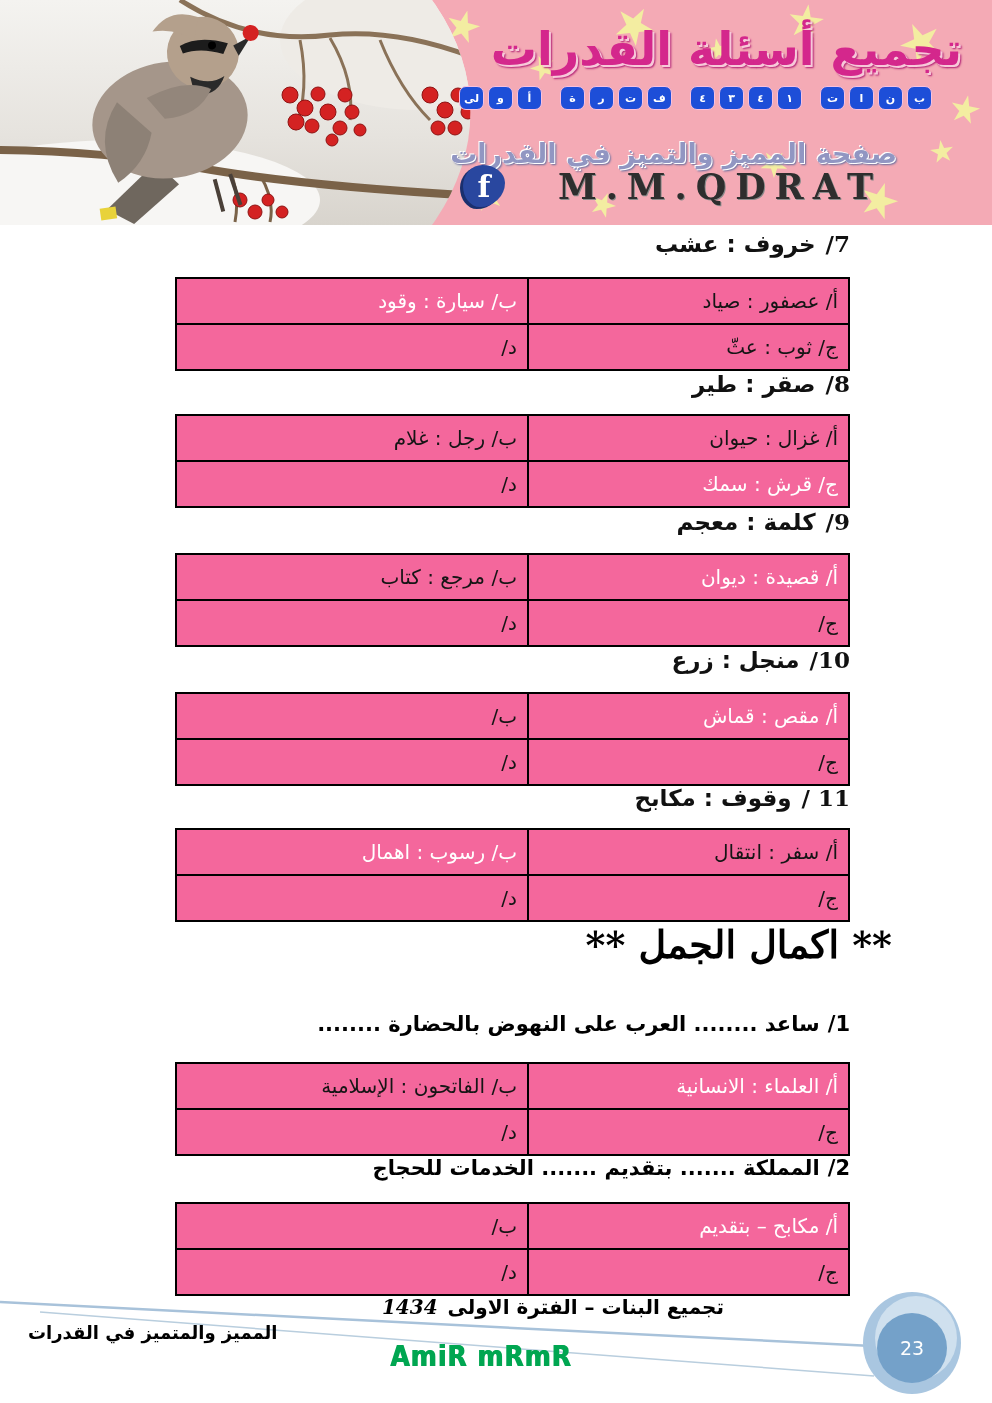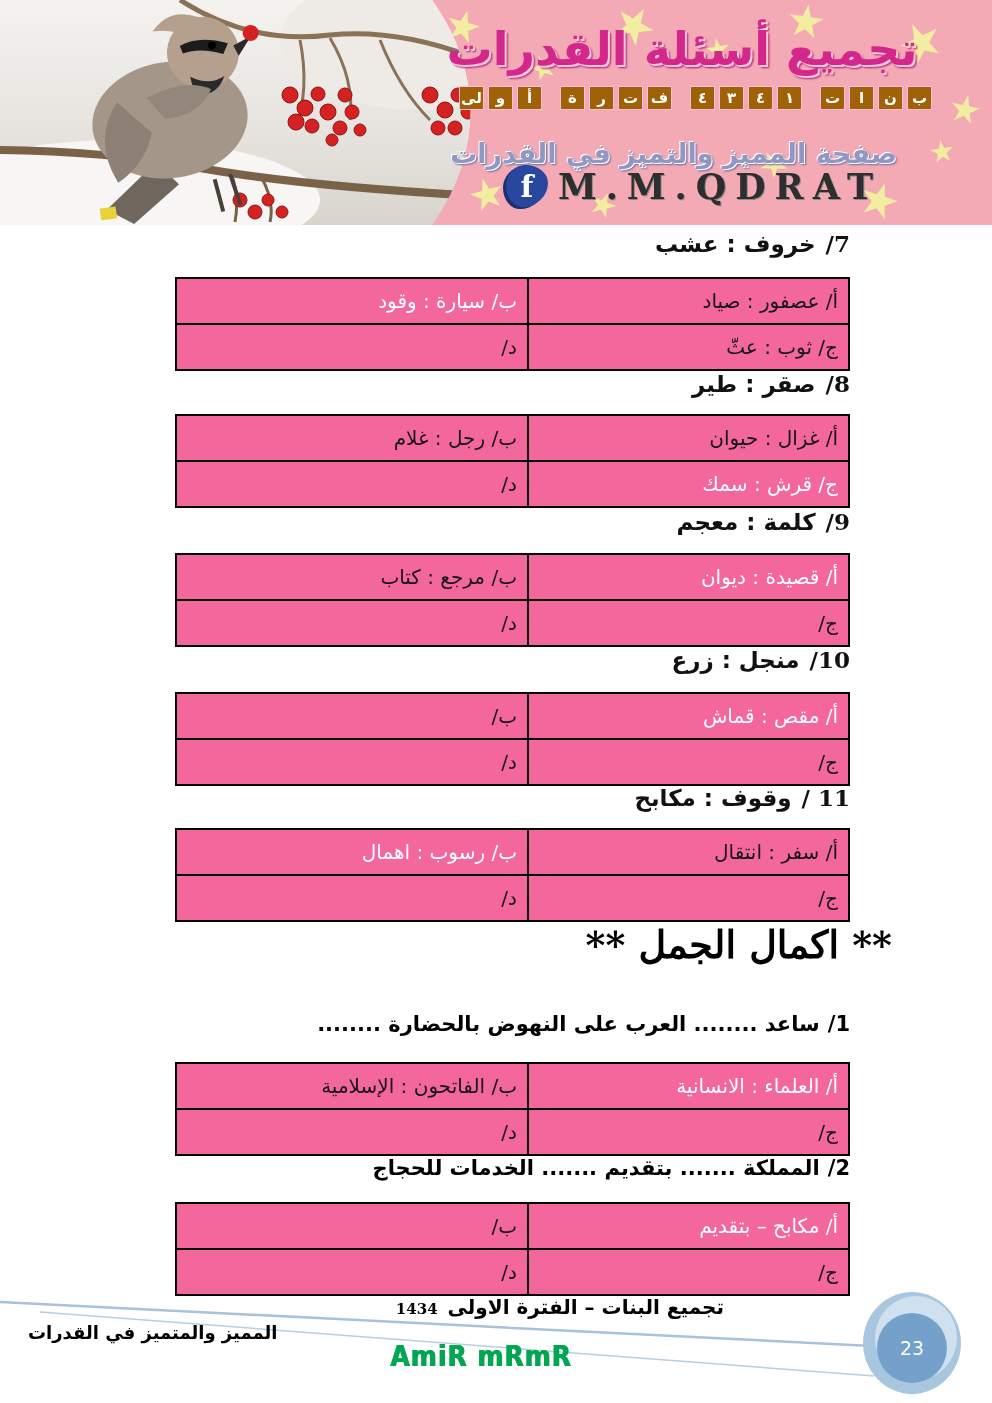--- a/index.html
+++ b/index.html
@@ -4,53 +4,53 @@
 <style>
   html,body{margin:0;padding:0;background:#888;}
   .page{position:relative;width:992px;height:1403px;background:#ffffff;overflow:hidden;
         font-family:"DejaVu Sans",sans-serif;margin:0 auto;}
   
   .banner{position:absolute;left:0;top:0;width:992px;height:225px;background:#f4aab5;overflow:hidden;}
   .leaf{position:absolute;background:#f3eda1;
         clip-path:polygon(50% 0%,61% 35%,98% 35%,68% 57%,79% 91%,50% 70%,21% 91%,32% 57%,2% 35%,39% 35%);}
   .photo{position:absolute;left:0;top:0;width:480px;height:225px;
          clip-path:ellipse(96% 125% at 2% 50%);}
-  .banner-title{position:absolute;top:22px;right:30px;width:560px;text-align:center;direction:rtl;
+  .banner-title{position:absolute;top:22px;right:30px;width:560px;direction:rtl;
          font-size:46px;font-weight:bold;color:#d4278c;
          text-shadow:2px 2px 0 #f7c9d9,3px 3px 2px #b01c72;}
   .tile-row{position:absolute;top:86px;right:60px;display:flex;flex-direction:row;direction:rtl;gap:4px;}
-  .tile{width:23px;height:22px;background:#a16207;color:#fff;font-size:15px;font-weight:bold;
-        display:flex;align-items:center;justify-content:center;border:1px solid #f8c0de;border-radius:0;}
+  .tile{width:23px;height:22px;background:#1d4ed8;color:#fff;font-size:11px;font-weight:bold;
+        display:flex;align-items:center;justify-content:center;border:1px solid #f8c0de;border-radius:7px;}
   .tile.gap{margin-left:14px;}
   .banner-sub{position:absolute;top:138px;right:95px;direction:rtl;font-size:27px;font-weight:bold;
         color:#9196c2;text-shadow:1px 1px 0 #ffffff,-1px -1px 0 #ffffff,2px 2px 2px #6a6f9e;}
   .brand-row{position:absolute;top:165px;right:110px;display:flex;align-items:center;gap:10px;}
   .fb-icon{width:42px;height:42px;background:#29479f;border-radius:46% 54% 60% 40%/50% 42% 58% 50%;
         color:#ffffff;font-family:"DejaVu Serif",serif;font-weight:bold;font-size:30px;
         display:flex;align-items:center;justify-content:center;box-shadow:-3px 2px 0 #1a2f6e;}
   .brand-text{font-size:35px;font-weight:bold;color:#2e2e2e;letter-spacing:9px;
-        font-family:"DejaVu Serif",serif;text-shadow:1px 1px 0 #8a8a8a;}
+        font-family:"DejaVu Serif",serif;text-shadow:1px 1px 0 #8a8a8a;margin-left:43px;}
   
   .qhead{position:absolute;right:142px;direction:rtl;display:flex;gap:10px;align-items:baseline;
          font-size:23px;font-weight:bold;color:#111;font-family:"DejaVu Sans",sans-serif;}
   .qhead .qnum{font-family:"DejaVu Serif",serif;}
   .qtable{position:absolute;left:175px;width:673px;border-collapse:collapse;direction:rtl;table-layout:fixed;}
   .qtable td{border:2px solid #000;background:#f4679c;height:44px;padding:0 10px;
          font-size:20px;vertical-align:middle;text-align:right;overflow:hidden;white-space:nowrap;}
   .qtable col.cA{width:321px;} .qtable col.cB{width:352px;}
   td.wtxt{color:#ffffff;} td.btxt{color:#151515;}
   .section-title{position:absolute;left:0;right:100px;direction:rtl;
          font-size:38px;font-weight:bold;color:#000;font-family:"DejaVu Serif",serif;}
   .cqhead{position:absolute;right:142px;direction:rtl;display:flex;gap:8px;align-items:baseline;
          font-size:21px;font-weight:bold;color:#000;}
   
   .footer-lines{position:absolute;left:0;top:1280px;z-index:0;}
   .footer-center{position:absolute;top:1295px;right:268px;direction:rtl;z-index:2;
          font-size:20px;font-weight:bold;color:#000;display:flex;gap:10px;align-items:baseline;}
-  .footer-year{font-weight:bold;font-size:15px;font-family:"DejaVu Serif",serif;}
+  .footer-year{font-style:italic;font-weight:bold;font-size:20px;font-family:"DejaVu Serif",serif;}
   .footer-left{position:absolute;top:1322px;left:28px;direction:rtl;z-index:2;
          font-size:18px;font-weight:bold;color:#000;}
   .footer-credit{position:absolute;top:1340px;left:390px;z-index:2;font-size:25px;font-weight:bold;
          color:#00a651;letter-spacing:1px;transform:scaleY(1.15);transform-origin:top left;
          text-shadow:1px 0 0 #00a651;}
   .page-circle{position:absolute;left:858px;top:1290px;z-index:1;}
 </style>
 </head>
 <body>
 

